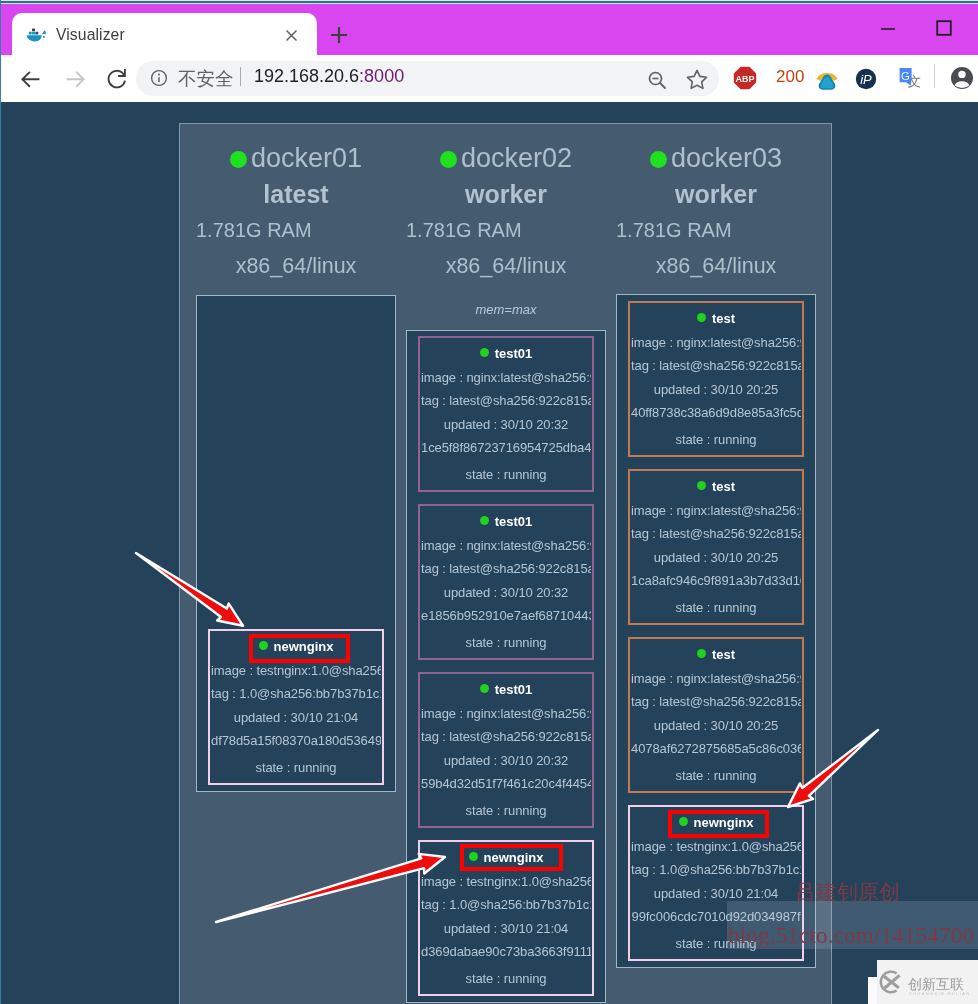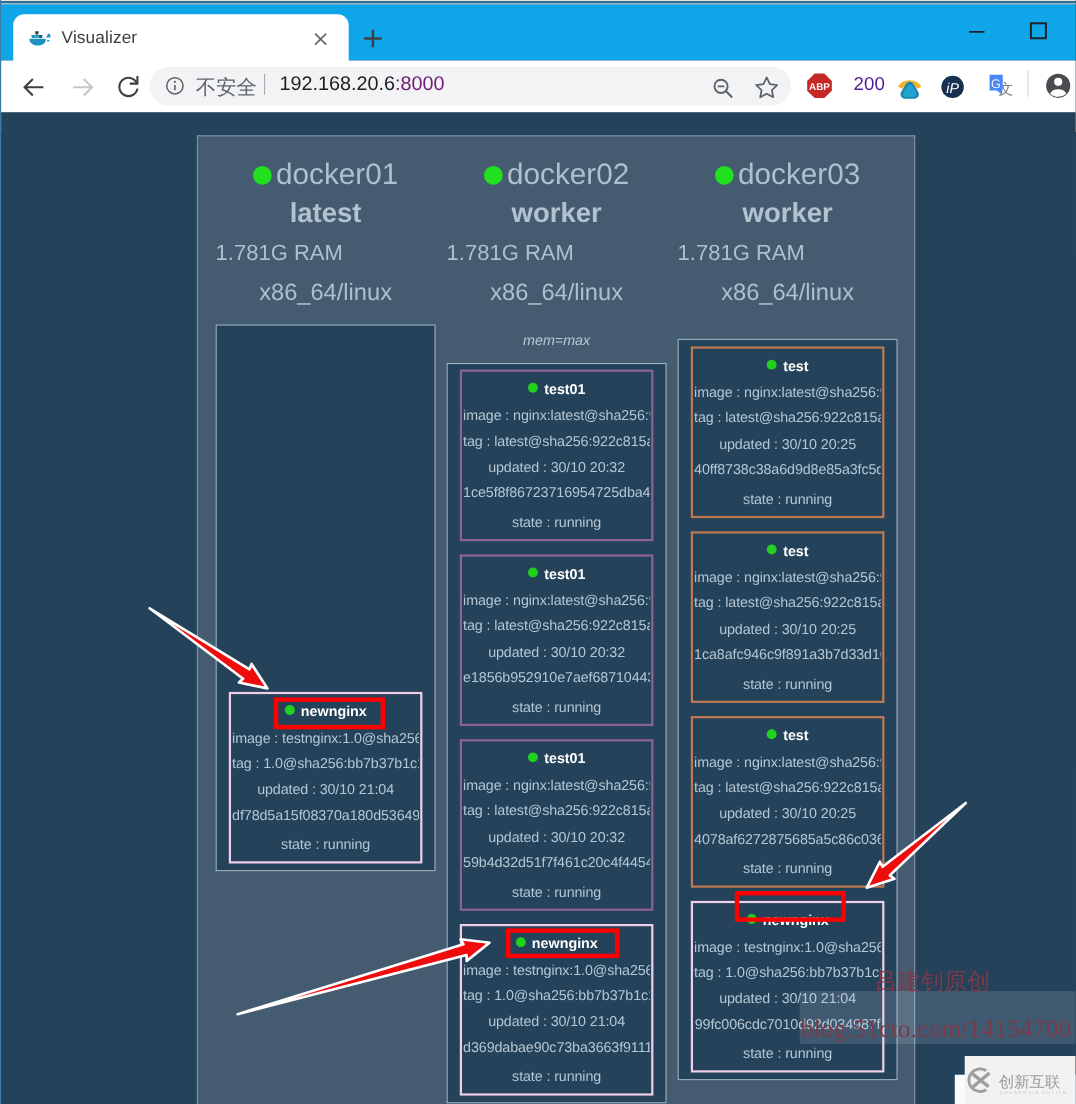--- a/index.html
+++ b/index.html
@@ -8,21 +8,21 @@
   body{font-family:"Liberation Sans",sans-serif;background:#24425a;-webkit-font-smoothing:antialiased}
   .win{position:absolute;left:0;top:0;width:978px;height:1004px;overflow:hidden}
 
   
   .frame-top{position:absolute;left:0;top:0;width:978px;height:1px;background:#e8e4e0;z-index:40}
   .frame-top2{position:absolute;left:0;top:1px;width:978px;height:2px;background:#2b6f91;z-index:40}
   .frame-top3{position:absolute;left:0;top:3px;width:978px;height:1px;background:#bfecfb;z-index:40}
   .frame-left{position:absolute;left:0;top:0;width:1px;height:1004px;background:#3b7ca6;z-index:41}
 
   
-  .tabstrip{position:absolute;left:0;top:4px;width:978px;height:51px;background:#0ea5e9}
+  .tabstrip{position:absolute;left:0;top:4px;width:978px;height:51px;background:#d946ef}
   .tab{position:absolute;left:12px;top:9px;width:305px;height:46px;background:#fff;
     border-radius:10px 10px 0 0;}
   .tab-fav{position:absolute;left:26px;top:19px;width:21px;height:21px;display:block;z-index:5}
   .tab-title{position:absolute;left:56px;top:22px;z-index:5;font-size:15.7px;color:#3c4043;
     letter-spacing:.1px;font-family:"Liberation Sans",sans-serif}
   .tab-close{position:absolute;left:281px;top:21px;width:21px;height:21px;display:block;z-index:5}
   .newtab{position:absolute;left:326px;top:18px;width:26px;height:26px;display:block}
   .wmin{position:absolute;left:878px;top:14px;width:22px;height:22px;display:block}
   .wmax{position:absolute;left:934px;top:14px;width:22px;height:22px;display:block}
 
@@ -171,21 +171,21 @@
       <svg viewBox="0 0 34 34" width="34" height="34">
           <path d="M17 7.4 l2.9 6.0 6.6.9 -4.8 4.6 1.2 6.5 -5.9-3.1 -5.9 3.1 1.2-6.5 -4.8-4.6 6.6-.9z" fill="none" stroke="#5f6368" stroke-width="1.6" stroke-linejoin="round"></path>
         </svg>
     </span>
     <span class="tb-ico" style="left:729px;top:8px">
       <svg viewBox="0 0 30 30" width="30" height="30">
         <polygon points="10.6,3.8 19.4,3.8 26.2,10.6 26.2,19.4 19.4,26.2 10.6,26.2 3.8,19.4 3.8,10.6" fill="#c62828"></polygon>
         <text x="15" y="18.8" font-size="9" font-weight="bold" fill="#fdf6f0" text-anchor="middle" font-family="Liberation Sans, sans-serif">ABP</text>
       </svg>
     </span>
-    <span style="position:absolute;left:775px;top:12px;font-size:17px;color:#4c1d95;font-family:'Liberation Sans',sans-serif">200</span>
+    <span style="position:absolute;left:775px;top:12px;font-size:17px;color:#c2410c;font-family:'Liberation Sans',sans-serif">200</span>
     <span class="tb-ico" style="left:811px;top:8px">
       <svg viewBox="0 0 30 30" width="30" height="30">
         <path d="M4.4 15.8 a11.6 9.8 0 0 1 21.2 0 l-3.9 2.1 a7.7 6.6 0 0 0 -13.4 0 z" fill="#f0b32a"></path>
         <path d="M15 11.4 c1.5 0 2.7 0.9 3.5 2.2 l4.3 7.1 c1.6 2.7 -0.4 6.0 -3.5 6.0 h-8.6 c-3.1 0 -5.1 -3.3 -3.5 -6.0 l4.3 -7.1 c0.8 -1.3 2.0 -2.2 3.5 -2.2 z" fill="#1585b5"></path>
         <path d="M15 13.9 c1.0 0 1.9 0.7 2.5 1.7 l3.3 5.4 c1.2 2.0 -0.3 4.3 -2.5 4.3 h-6.6 c-2.2 0 -3.7 -2.3 -2.5 -4.3 l3.3 -5.4 c0.6 -1.0 1.5 -1.7 2.5 -1.7 z" fill="#22a3ce"></path>
       </svg>
     </span>
     <span class="tb-ico" style="left:850px;top:9px">
       <svg viewBox="0 0 30 30" width="30" height="30">
         <circle cx="15" cy="15" r="10.2" fill="#16304f"></circle>
@@ -274,21 +274,21 @@
           </div>
         </div>
         <div class="node" style="left: 436px;">
           <div class="node-hdr">
             <div class="node-name"><span class="dot"></span><span>docker03</span></div>
             <div class="node-role">worker</div>
             <div class="node-ram">1.781G RAM</div>
             <div class="node-os">x86_64/linux</div>
             <div class="node-mem"></div>
           </div>
-          <div class="node-box" style="top: 184px; height: 674px; display: flex; flex-direction: column; justify-content: flex-end;">
+          <div class="node-box" style="top: 170px; height: 674px; display: flex; flex-direction: column; justify-content: flex-end;">
             <div class="task" style="border-color: rgb(192, 122, 82);">
               <div class="t-name"><span class="tdot"></span><span>test</span></div>
               <div class="t-row">image : nginx:latest@sha256:9</div>
               <div class="t-row">tag : latest@sha256:922c815aa</div>
               <div class="t-row">updated : 30/10 20:25</div>
               <div class="t-row">40ff8738c38a6d9d8e85a3fc5d</div>
               <div class="t-row tstate">state : running</div>
             </div>
             <div class="task" style="border-color: rgb(192, 122, 82);">
               <div class="t-name"><span class="tdot"></span><span>test</span></div>

